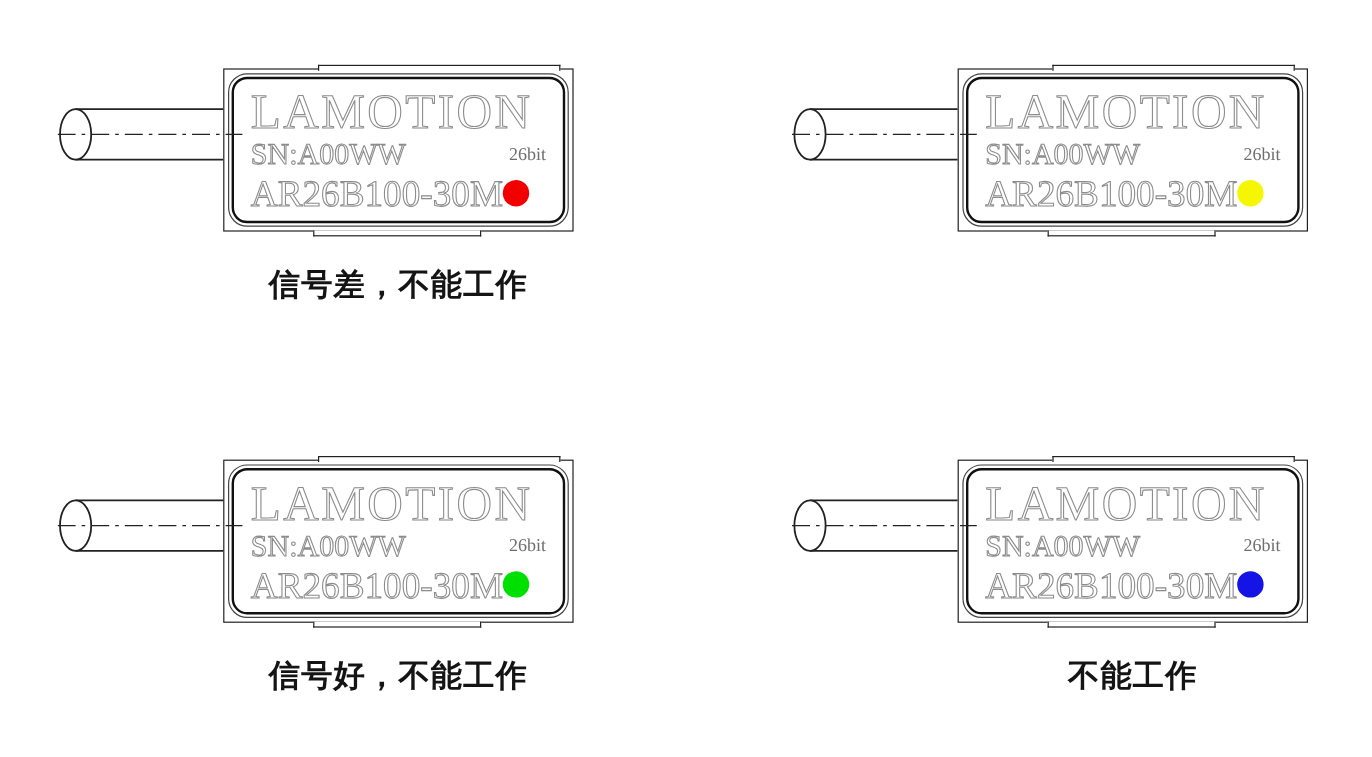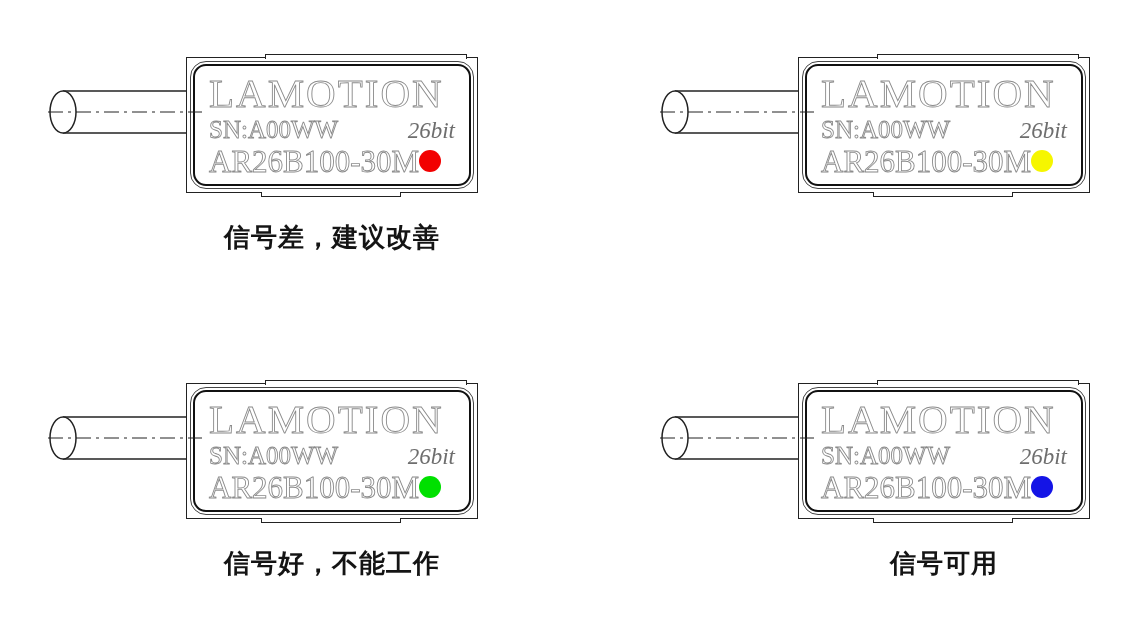--- a/index.html
+++ b/index.html
@@ -66,27 +66,27 @@
     white-space: nowrap;
   }
   @supports (-webkit-text-stroke: 1px #000) {
     .engraved {
       -webkit-text-stroke: 0.9px #8c8c8c;
       -webkit-text-fill-color: #ffffff;
     }
   }
   .brand-line { font-size: 41px; line-height: 1; letter-spacing: 2px; }
   .row2 {
-    display: flex; justify-content: space-between; align-items: flex-end;
+    display: flex; justify-content: space-between; align-items: center;
     padding-right: 2px;
   }
   .serial { font-size: 25px; line-height: 1; }
   .resolution {
     font-family: "Liberation Serif", serif;
-    font-size: 23px; color: #6e6e6e; line-height: 1; font-style: italic;
+    font-size: 15px; color: #6e6e6e; line-height: 1;
   }
   .row3 {
     display: flex; justify-content: flex-start; align-items: center;
     padding-right: 4px;
   }
   .model { font-size: 31px; line-height: 1; }
   .led {
     width: 22px; height: 22px; border-radius: 50%;
     background: #f00;
     flex: 0 0 auto;
@@ -123,21 +123,21 @@
             <span class="engraved serial">SN:A00WW</span>
             <span class="resolution">26bit</span>
           </div>
           <div class="row3">
             <span class="engraved model">AR26B100-30M</span>
             <span class="led" style="background-color: rgb(242, 0, 0);"></span>
           </div>
         </div>
       </div>
     </div>
-    <div class="caption">信号差，建议改善</div>
+    <div class="caption">信号差，不能工作</div>
   </div>
 
   <div class="assembly a2">
     <svg class="cable" viewBox="0 0 156 48">
       <line x1="15" y1="3" x2="138" y2="3" stroke="#222" stroke-width="1.5"></line>
       <line x1="15" y1="45" x2="138" y2="45" stroke="#222" stroke-width="1.5"></line>
       <ellipse cx="15" cy="24" rx="13" ry="21" fill="#fff" stroke="#222" stroke-width="1.5"></ellipse>
       <line x1="0" y1="24" x2="154" y2="24" stroke="#222" stroke-width="1" stroke-dasharray="15 5 3 5"></line>
     </svg>
     <div class="device">
@@ -203,16 +203,16 @@
             <span class="engraved serial">SN:A00WW</span>
             <span class="resolution">26bit</span>
           </div>
           <div class="row3">
             <span class="engraved model">AR26B100-30M</span>
             <span class="led" style="background-color: rgb(20, 20, 230);"></span>
           </div>
         </div>
       </div>
     </div>
-    <div class="caption">信号可用</div>
+    <div class="caption">不能工作</div>
   </div>
 
 </div>
 
 </body></html>

